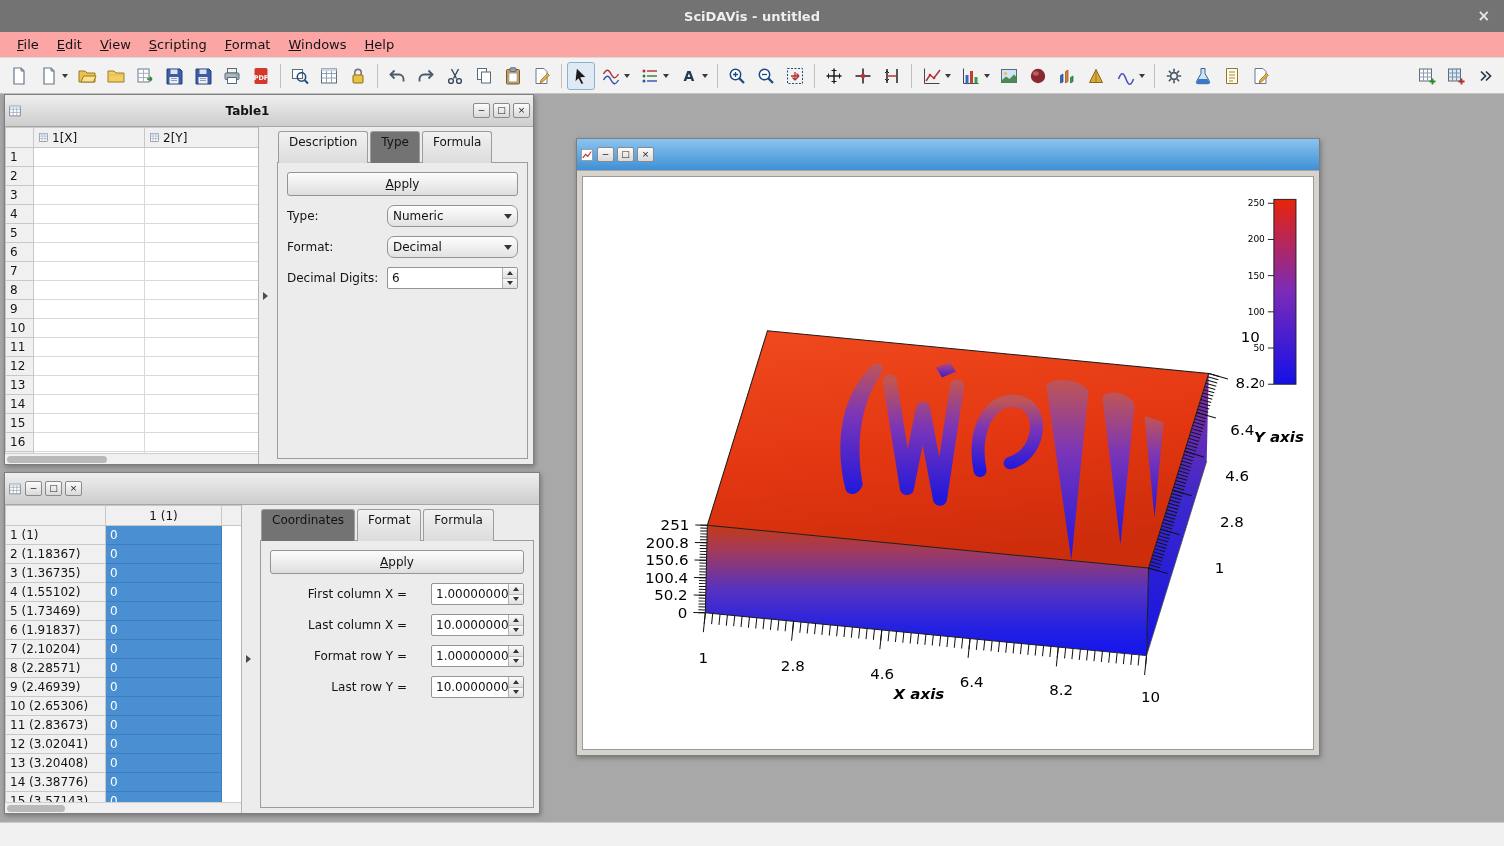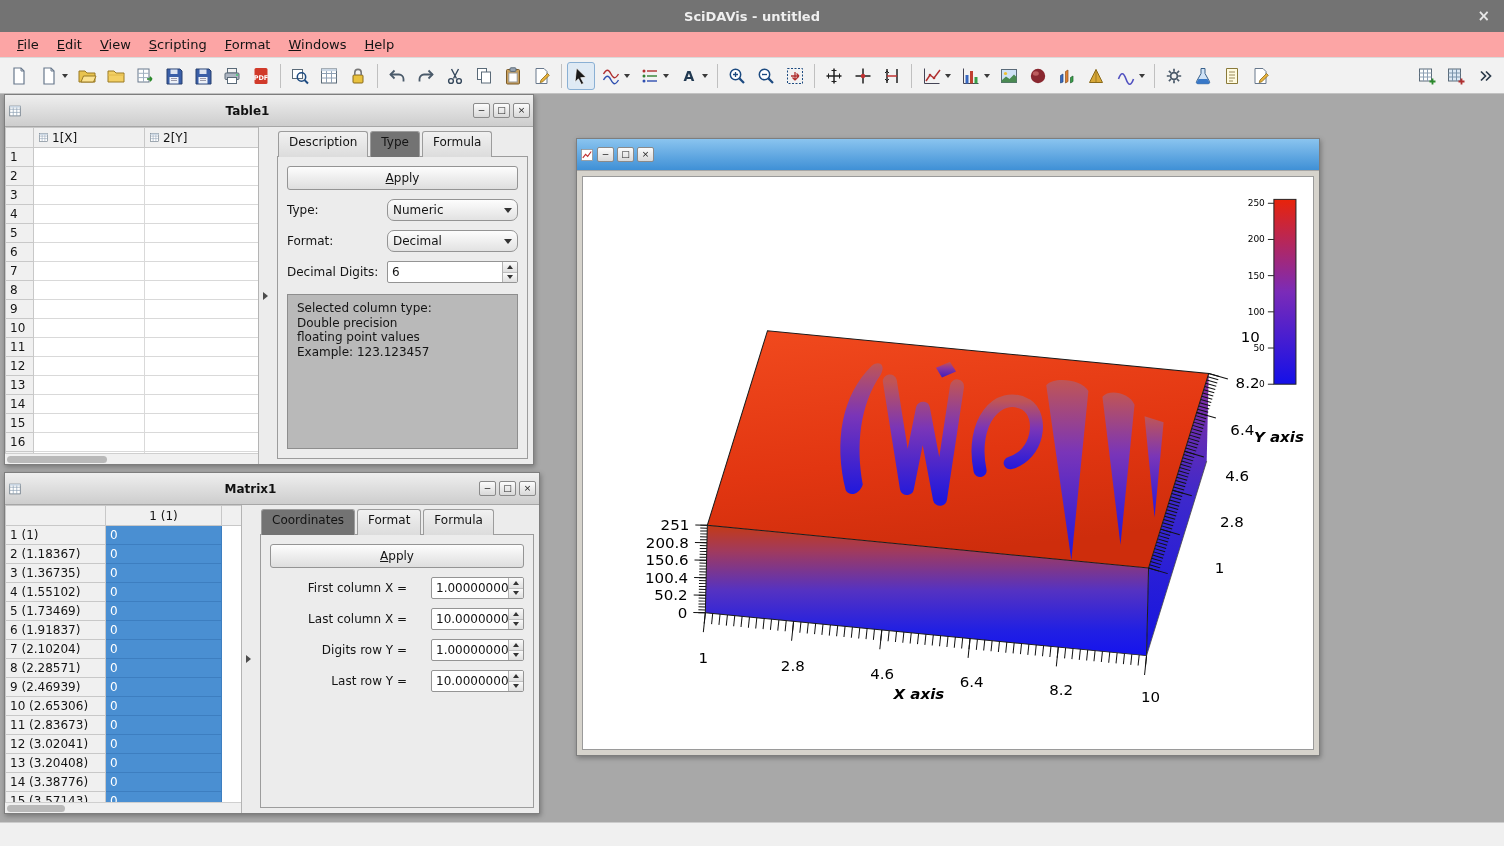--- a/index.html
+++ b/index.html
@@ -39,21 +39,21 @@
 .hdr-ic{width:11px;height:11px;margin-right:3px;vertical-align:-1px;}
 .mx-val{background:#4a8fd2;color:#fff;border-color:#3d7ec0 !important;}
 .mx-hdr{text-align:center !important;}
 .hscroll{height:11px;background:#f0f0f0;border-top:1px solid #cfcfcf;position:relative;flex:0 0 auto;}
 .hthumb{position:absolute;left:2px;top:1.5px;height:7px;background:#b9b9b9;border-radius:4px;}
 .vsplit{width:13px;background:#ececec;display:flex;align-items:center;justify-content:center;flex:0 0 auto;}
 .spl-arr{width:0;height:0;border-top:4.5px solid transparent;border-bottom:4.5px solid transparent;border-left:5.5px solid #4c4c4c;}
 
 .panel{flex:1;display:flex;flex-direction:column;min-width:0;}
 .tabs{display:flex;padding:3px 6px 0;gap:2px;position:relative;top:1px;flex:0 0 auto;}
-.tab{border:1px solid #9c9c9c;border-bottom:none;padding:3px 10px 8px;background:linear-gradient(#f1f1f1,#dcdcdc);border-radius:3px 3px 0 0;font-size:12px;}
+.tab{border:1px solid #9c9c9c;border-bottom:none;padding:3px 10px 14px;background:linear-gradient(#f1f1f1,#dcdcdc);border-radius:3px 3px 0 0;font-size:12px;}
 .tab.active{background:#737373;padding-bottom:4px;}
 .tabpane{flex:1;border:1px solid #9c9c9c;margin:0 5px 5px;padding:9px 9px;background:#ececec;display:flex;flex-direction:column;min-height:0;}
 .btn{height:24px;border:1px solid #949494;border-radius:3px;background:linear-gradient(#fdfdfd,#dedede);text-align:center;line-height:22px;font-size:12px;flex:0 0 auto;}
 .frow{display:flex;align-items:center;margin-top:9px;flex:0 0 auto;}
 .flab{width:100px;flex:0 0 auto;}
 .combo{width:136px;height:22px;border:1px solid #949494;border-radius:7px;background:linear-gradient(#fdfdfd,#e2e2e2);display:flex;align-items:center;padding:0 5px;}
 .combo-text{flex:1;overflow:hidden;}
 .combo-arr{width:0;height:0;border-left:4px solid transparent;border-right:4px solid transparent;border-top:5px solid #333;margin-left:4px;}
 .spin{width:136px;height:22px;border:1px solid #949494;background:#fff;display:flex;border-radius:2px;overflow:hidden;}
 .spin-val{flex:1;padding:3px 4px;overflow:hidden;white-space:nowrap;}
@@ -675,37 +675,30 @@
               <span class="spin-btns">
                   <span class="sb up">
                     <i class="tri-u"></i>
                   </span>
                   <span class="sb">
                     <i class="tri-d"></i>
                   </span>
                 </span>
             </div>
           </div>
-          <div class="infobox" id="table1-info">
-              <div>Selected column type:</div>
-              <div>Double precision</div>
-              <div>floating point values</div>
-              <div>Example: 123.123457</div>
-            </div>
         </div>
       </div>
     </div>
   </div>
 
   <div class="win" style="left:4px;top:378px;width:536px;height:342px;">
     <div class="win-tb">
       <svg class="win-ic">
           <use href="#i-table"></use>
         </svg>
-      <div class="wt">Matrix1</div>
       <div class="wbtn">−</div>
       <div class="wbtn">□</div>
       <div class="wbtn">×</div>
     </div>
     <div class="win-body">
       <div class="grid-wrap" style="width:237px;">
         <div class="grid-scroll">
           <table class="grid" style="width:237px;">
             <colgroup>
                 <col style="width:100px;">
@@ -836,21 +829,21 @@
                     <span class="sb up">
                       <i class="tri-u"></i>
                     </span>
                     <span class="sb">
                       <i class="tri-d"></i>
                     </span>
                   </span>
                 </div>
               </div>
               <div class="m-frow">
-                <div class="m-flab">Digits row Y =</div>
+                <div class="m-flab">Format row Y =</div>
                 <div class="spin m-spin">
                   <span class="spin-val">1.00000000</span>
                   <span class="spin-btns">
                     <span class="sb up">
                       <i class="tri-u"></i>
                     </span>
                     <span class="sb">
                       <i class="tri-d"></i>
                     </span>
                   </span>

